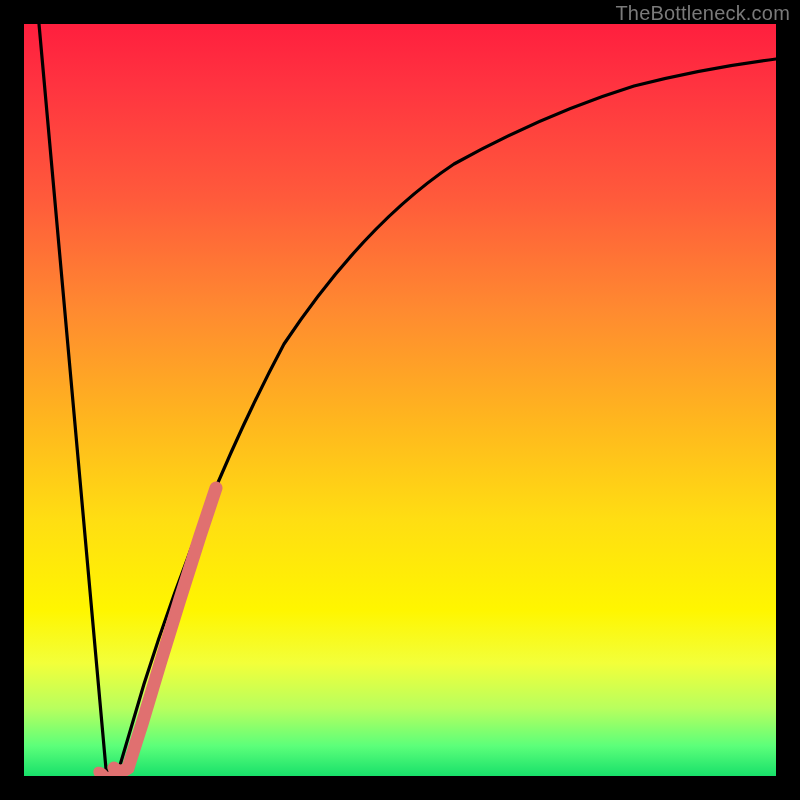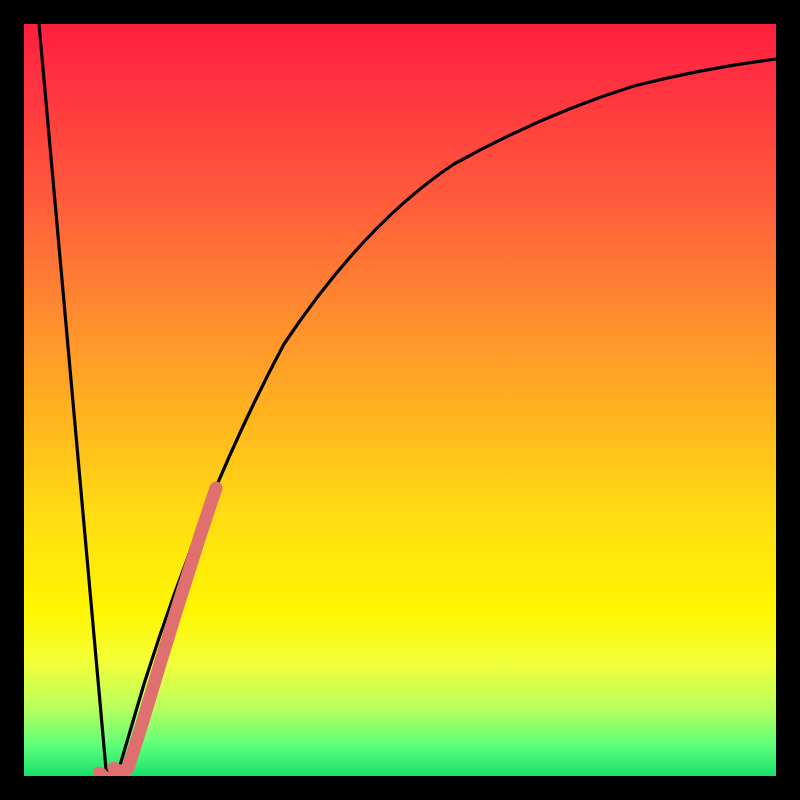--- a/index.html
+++ b/index.html
@@ -61,20 +61,21 @@
     font-size: 20px;
     font-weight: 500;
     letter-spacing: 0.2px;
     user-select: none;
   }
 </style>
 </head>
 <body>
 
 <div class="stage">
+  <div class="watermark">TheBottleneck.com</div>
 
   <div class="plot">
     <div class="plot-bg"></div>
 
     <svg viewBox="0 0 752 752">
 
       <path d="M 15 0
                L 82 745
                Q 86 755 94 748
                L 120 660

